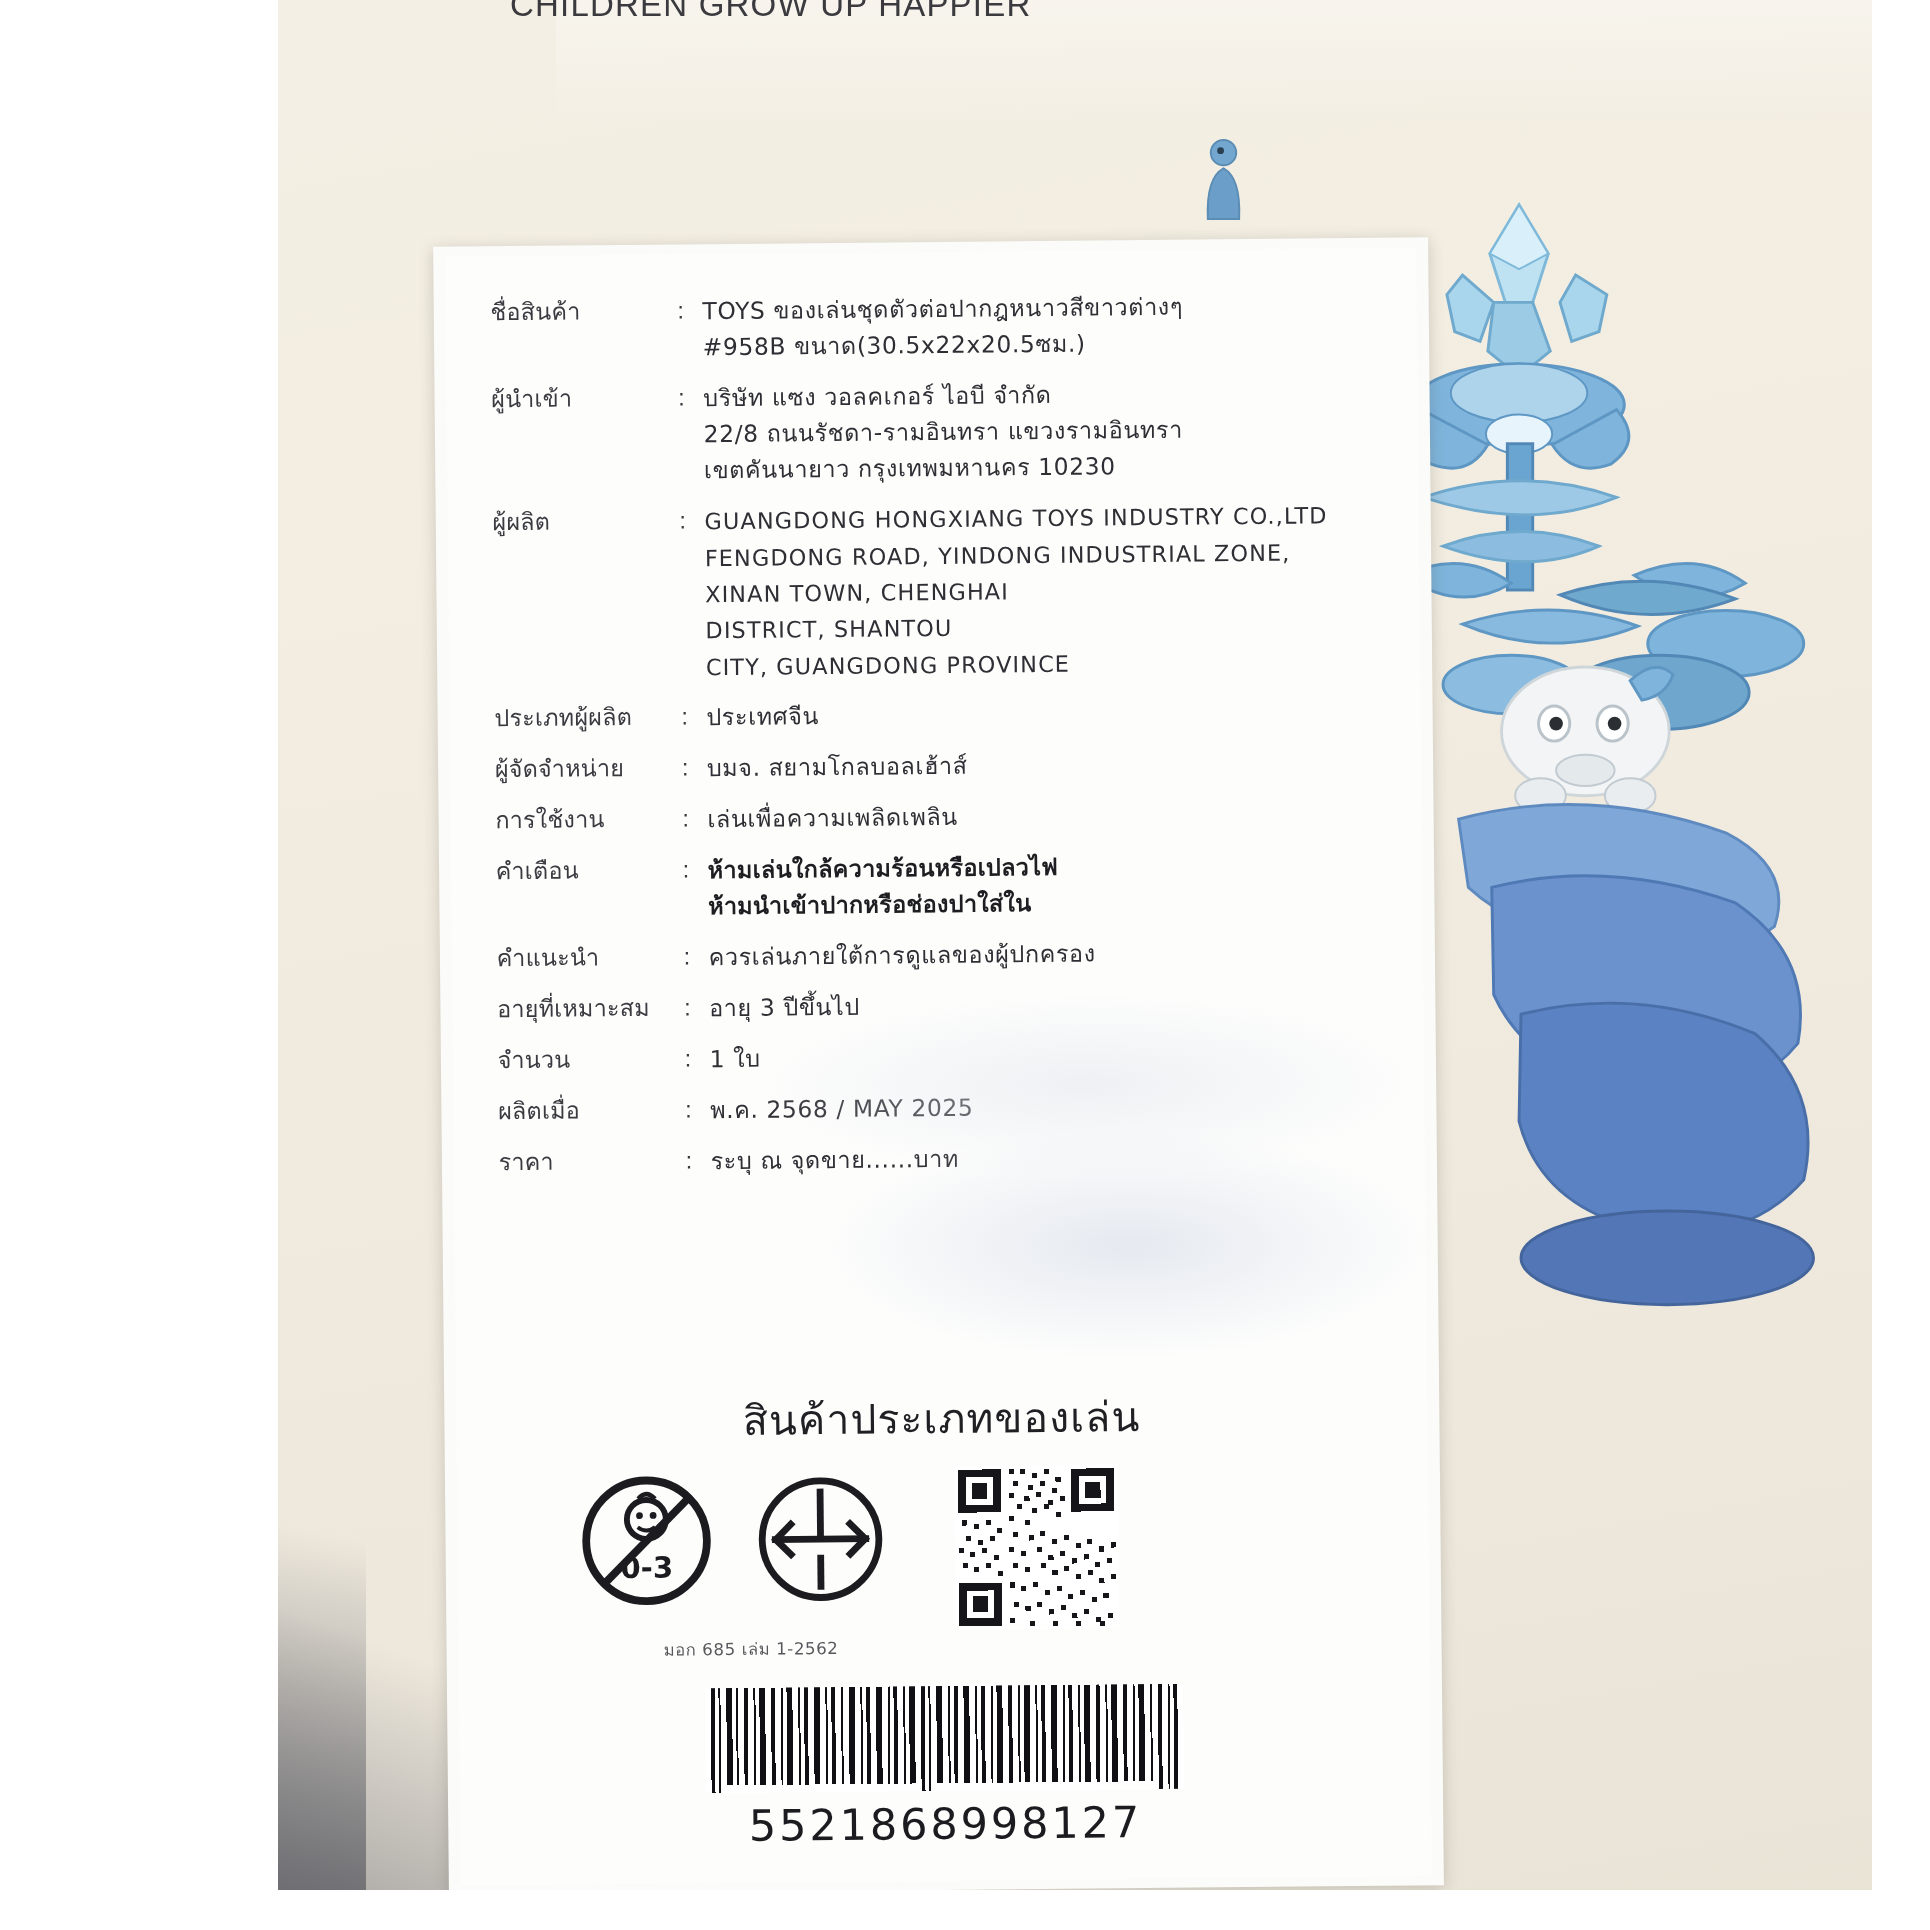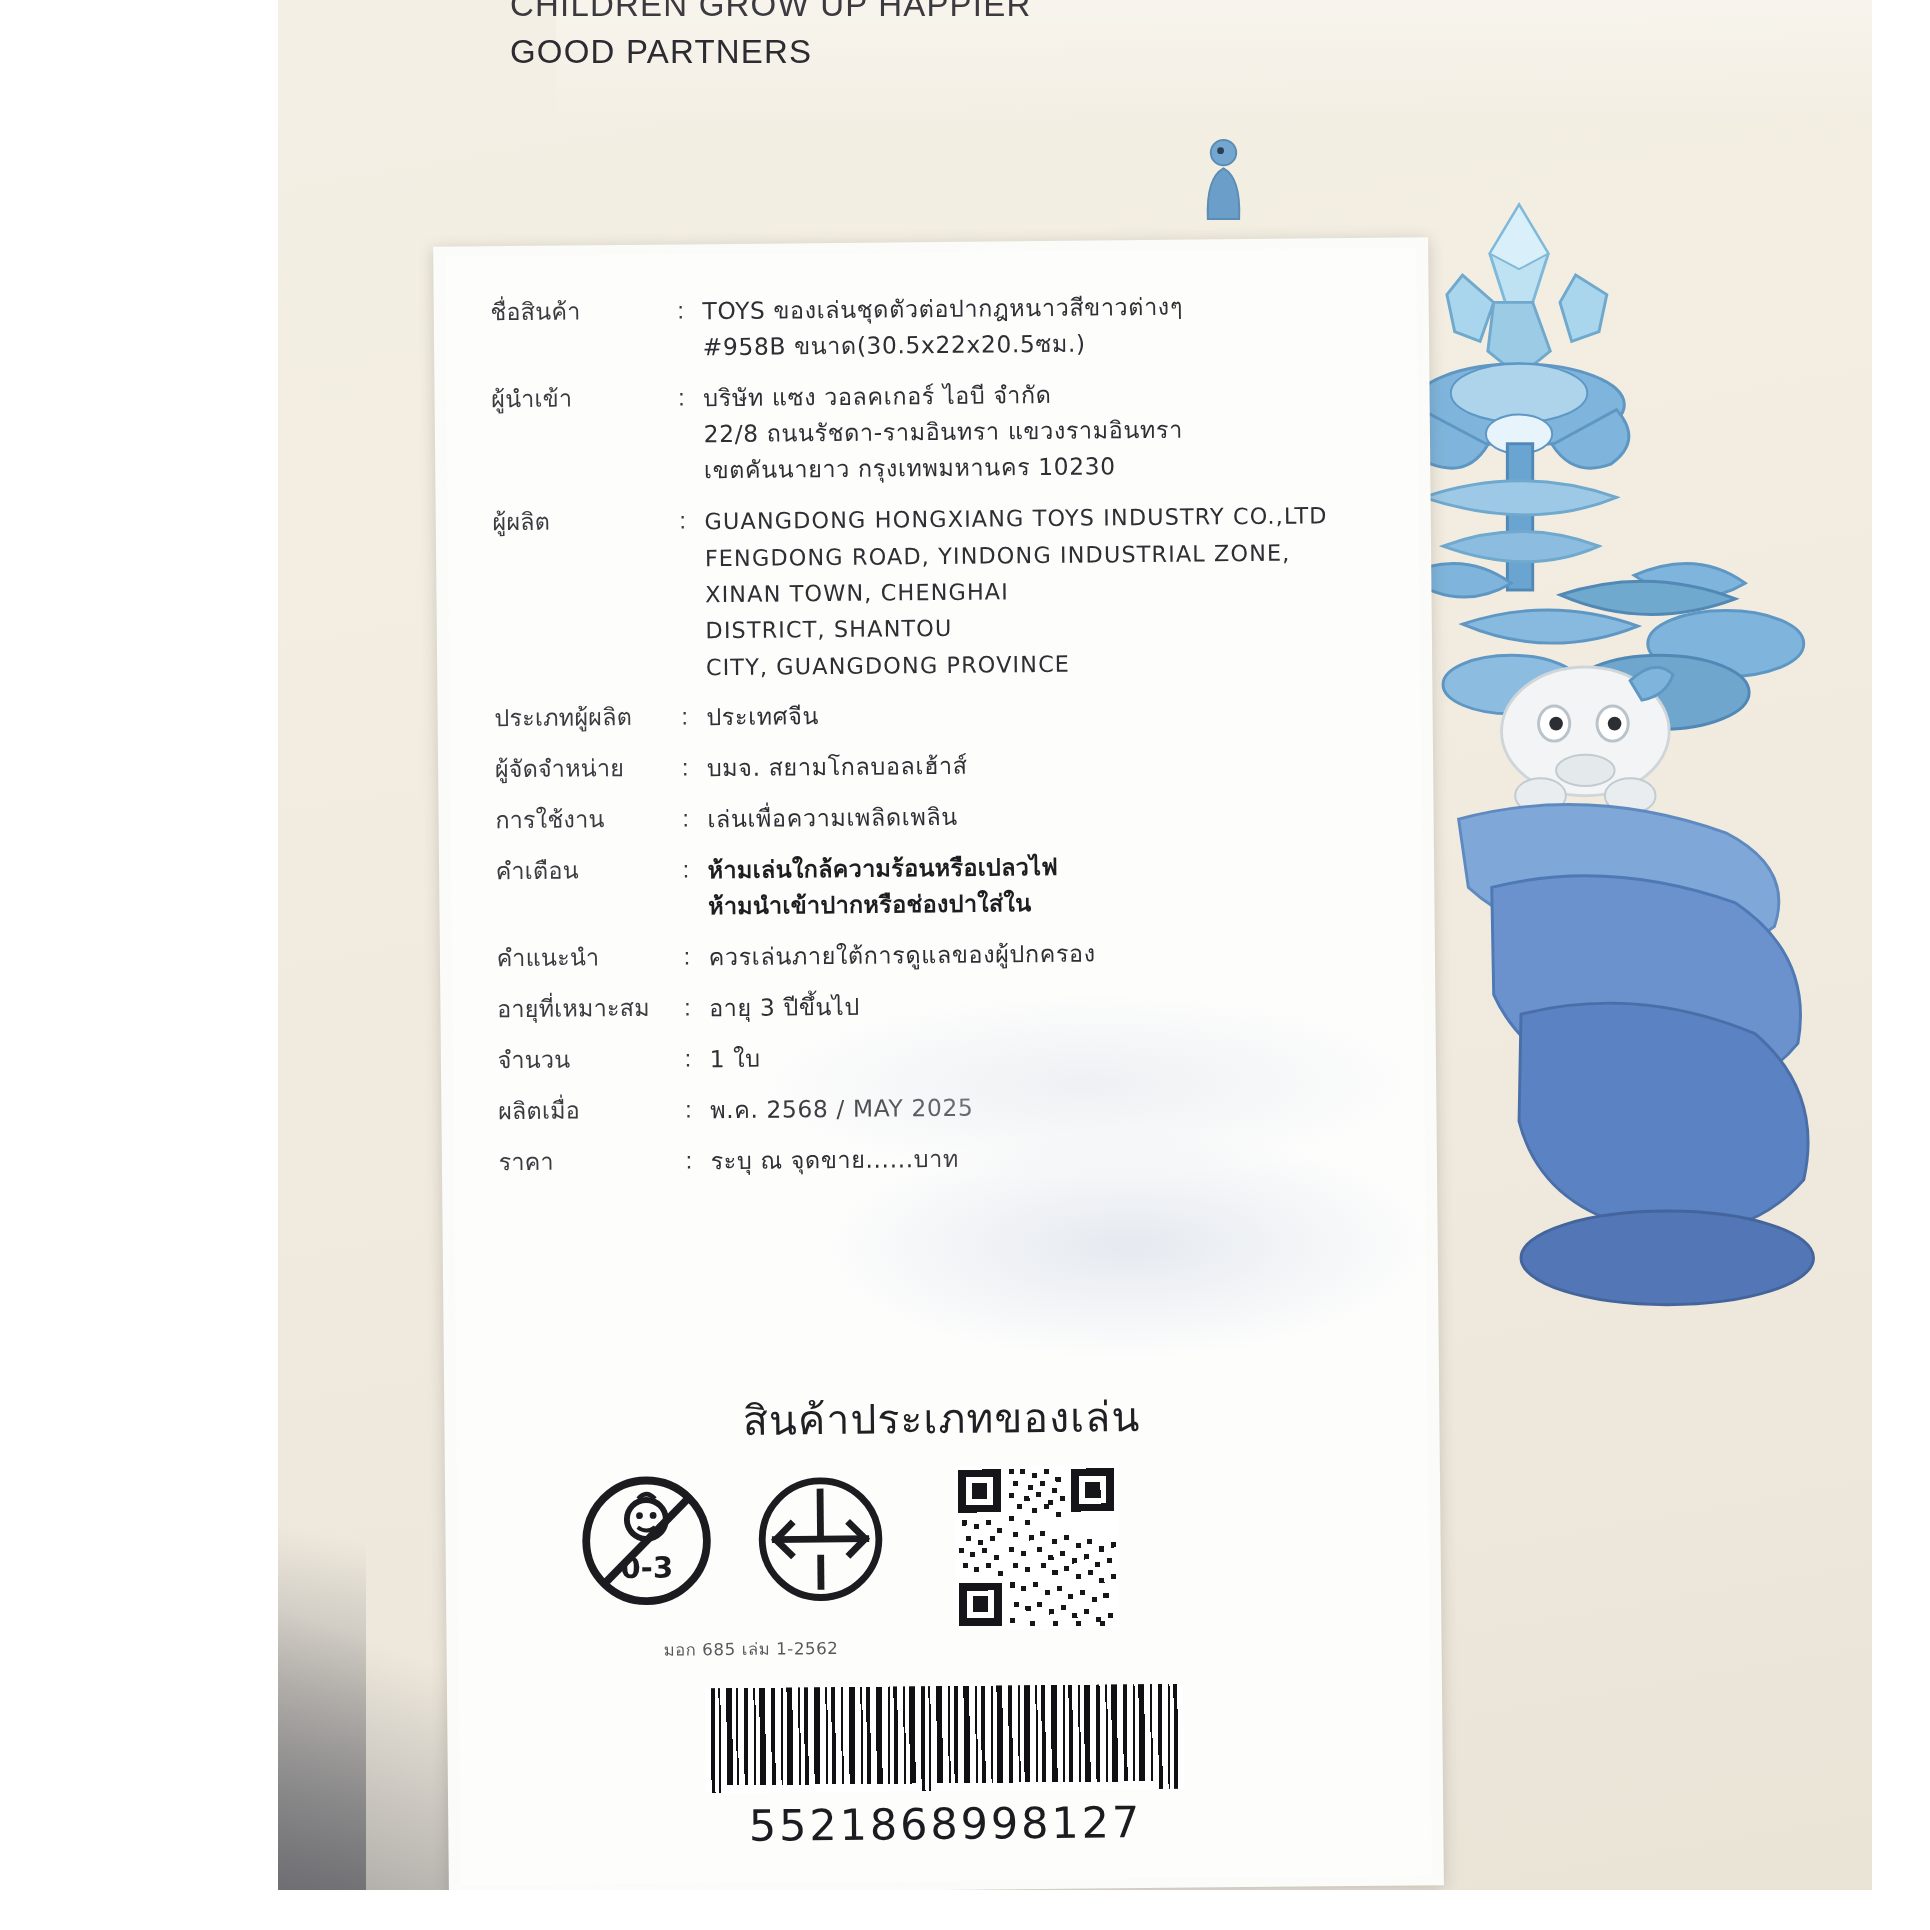--- a/index.html
+++ b/index.html
@@ -289,21 +289,20 @@
 <body>
 
 <div id="photo">
 
   <div class="package">
     <div class="edge-shadow-top"></div>
   </div>
 
   <div class="headline">
     <span class="l1">CHILDREN GROW UP HAPPIER</span>
-    <span class="l2">GOOD PARTNERS</span>
   </div>
 
   <svg class="toy-art" viewBox="0 0 480 1150">
 
     <g>
       <polygon points="118,20 148,70 132,120 104,120 88,70" fill="#bfe2f2" stroke="#7fb9da" stroke-width="3"></polygon>
       <polygon points="118,20 148,70 118,86 88,70" fill="#d9f0fa" stroke="#7fb9da" stroke-width="2"></polygon>
       <polygon points="60,92 92,120 78,160 52,150 44,112" fill="#a9d6ec" stroke="#6fa9cd" stroke-width="3"></polygon>
       <polygon points="176,92 208,112 200,150 172,160 160,120" fill="#a9d6ec" stroke="#6fa9cd" stroke-width="3"></polygon>
       <polygon points="92,120 132,120 150,170 118,196 86,170" fill="#9ccbe6" stroke="#6fa9cd" stroke-width="3"></polygon>

